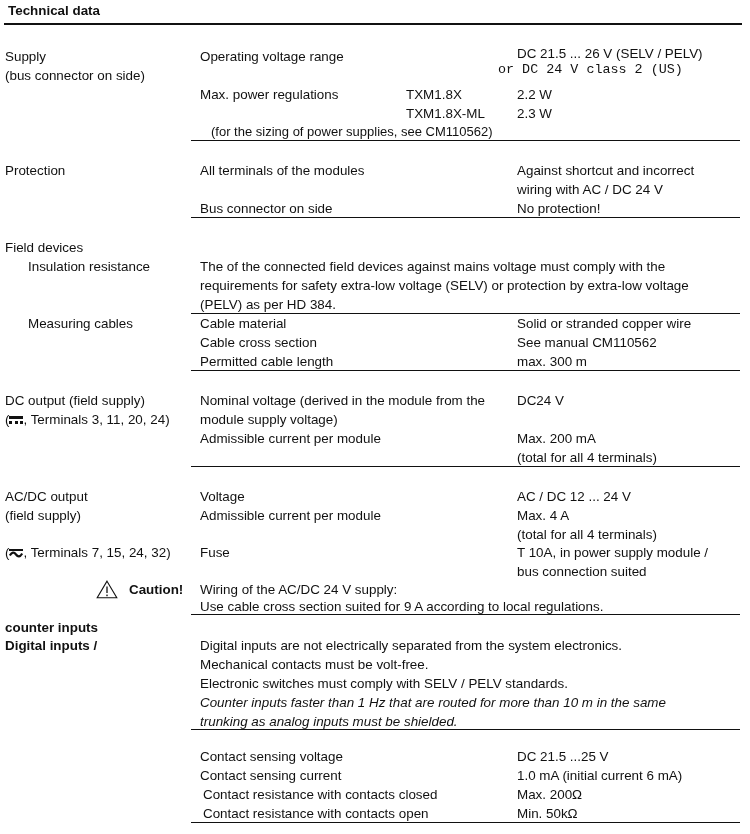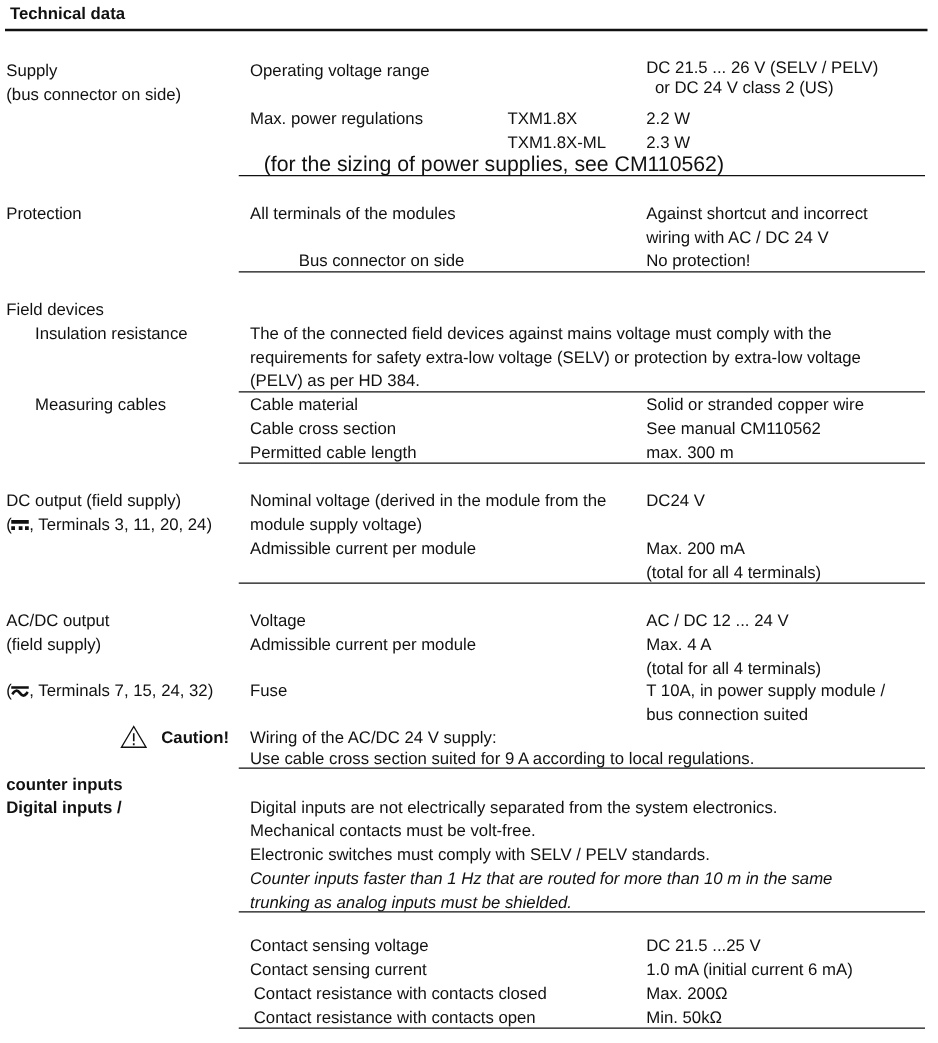--- a/index.html
+++ b/index.html
@@ -18,36 +18,36 @@
 <body>
 
 <div class="t b" style="left:8px; top:1px;">Technical data</div>
 <div class="rule thick" style="left:4px; top:23px; width:738px;"></div>
 
 <div>
   <div class="t" style="left:5px; top:47px;">Supply</div>
   <div class="t" style="left:5px; top:66px;">(bus connector on side)</div>
   <div class="t" style="left:200px; top:47px;">Operating voltage range</div>
   <div class="t" style="left:517px; top:44px;text-align:center;">DC 21.5 ... 26 V (SELV / PELV)</div>
-  <div class="t" style="left:524px; top:60px;">or DC 24 V class 2 (US)</div>
+  <div class="t" style="left:498px; top:60px;font-family:Liberation Mono, monospace;">or DC 24 V class 2 (US)</div>
   <div class="t" style="left:200px; top:85px;">Max. power regulations</div>
   <div class="t" style="left:406px; top:85px;">TXM1.8X</div>
   <div class="t" style="left:517px; top:85px;">2.2 W</div>
   <div class="t" style="left:406px; top:104px;">TXM1.8X-ML</div>
   <div class="t" style="left:517px; top:104px;">2.3 W</div>
-  <div class="t" style="left:211px; top:122px; font-size:17px;">(for the sizing of power supplies, see CM110562)</div>
+  <div class="t" style="left:211px; top:122px; font-size:13px;">(for the sizing of power supplies, see CM110562)</div>
   <div class="rule" style="left:191px; top:140px; width:549px;"></div>
 </div>
 
 <div>
   <div class="t" style="left:5px; top:161px;">Protection</div>
   <div class="t" style="left:200px; top:161px;">All terminals of the modules</div>
   <div class="t" style="left:517px; top:161px;">Against shortcut and incorrect</div>
   <div class="t" style="left:517px; top:180px;">wiring with AC / DC 24 V</div>
-  <div class="t" style="left:200px; top:199px;margin-left:39px;">Bus connector on side</div>
+  <div class="t" style="left:200px; top:199px;">Bus connector on side</div>
   <div class="t" style="left:517px; top:199px;">No protection!</div>
   <div class="rule" style="left:191px; top:217px; width:549px;"></div>
 </div>
 
 <div>
   <div class="t" style="left:5px; top:238px;">Field devices</div>
   <div class="t" style="left:28px; top:257px;">Insulation resistance</div>
   <div class="t" style="left:200px; top:257px;">The of the connected field devices against mains voltage must comply with the</div>
   <div class="t" style="left:200px; top:276px;">requirements for safety extra-low voltage (SELV) or protection by extra-low voltage</div>
   <div class="t" style="left:200px; top:295px;">(PELV) as per HD 384.</div>

